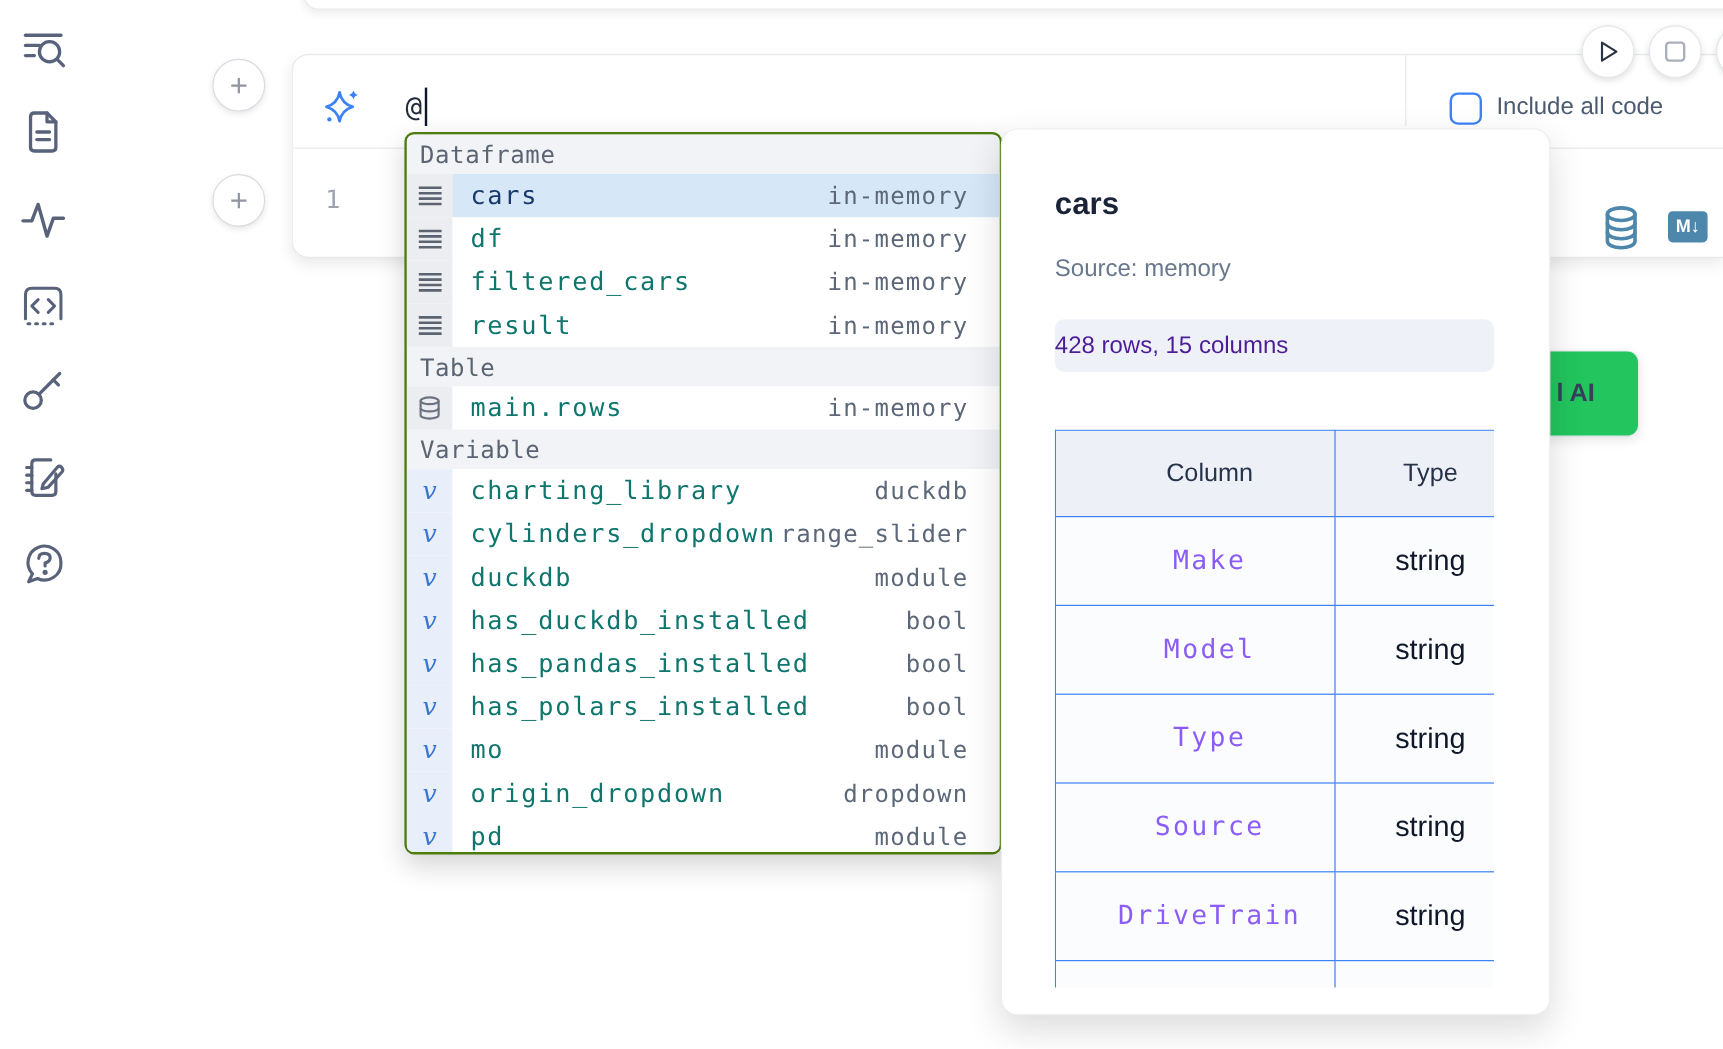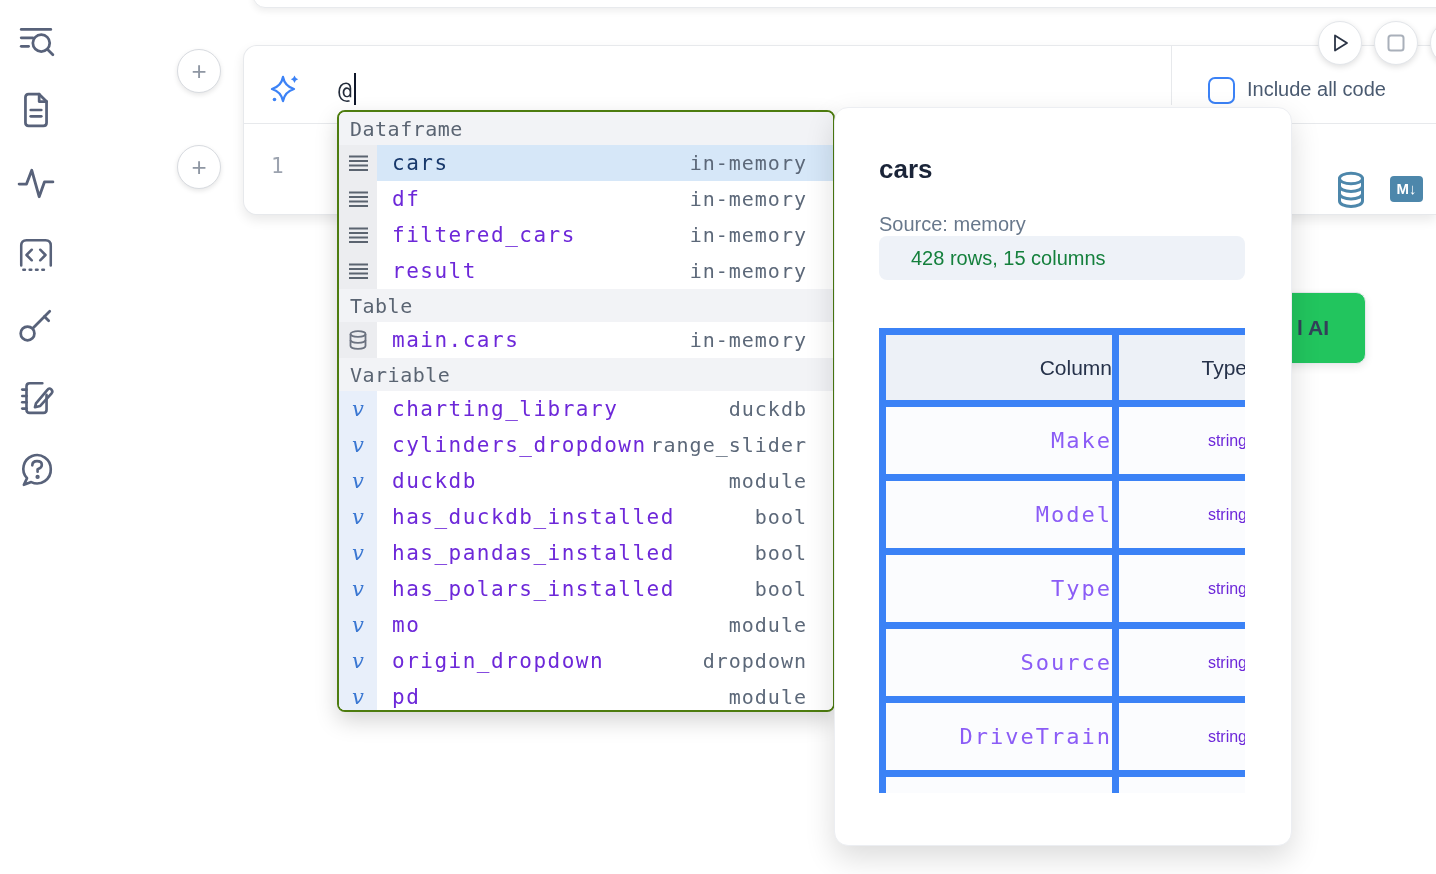--- a/index.html
+++ b/index.html
@@ -73,21 +73,21 @@
   .ac-header {
     height:33px; background:#f2f3f6; color:#5a6472; font-size:20px;
     padding-left:11px; display:flex; align-items:center; letter-spacing:0.5px;
   }
   .ac-row { height:36px; display:flex; align-items:stretch; cursor:pointer; background:#fff; }
   .ac-gutter { width:38px; flex:none; display:flex; align-items:center; justify-content:center; }
   .g-gray { background:#ecedf0; }
   .g-blue { background:#e8effa; }
   .ac-main { flex:1; display:flex; align-items:center; overflow:hidden; white-space:nowrap; }
   .ac-main.selected { background:#d6e7f8; }
-  .ac-name { font-size:21px; color:#6d28d9; padding-left:15px; letter-spacing:1.5px; flex:none; }
+  .ac-name { font-size:21px; color:#0f766e; padding-left:15px; letter-spacing:1.5px; flex:none; }
   .ac-main.selected .ac-name { color:#17386b; }
   .ac-type { font-size:20px; color:#5c6879; margin-left:auto; padding-right:26px; letter-spacing:1px; overflow:hidden; }
   .var-glyph { font-family:"DejaVu Serif", serif; font-style:italic; font-size:21px; color:#3a77d2; line-height:1; }
 
   
   .ai-btn {
     position:absolute; left:1240px; top:292px; width:126px; height:72px;
     background:#22c55e; border:1px solid #e6e9ed; border-radius:10px;
     box-shadow:0 3px 9px rgba(0,0,0,.09); z-index:5; cursor:pointer;
     display:flex; align-items:center; justify-content:flex-end; padding-right:36px;
@@ -97,30 +97,30 @@
   
   .panel {
     position:absolute; left:834px; top:107px; width:458px; height:739px;
     background:#fff; border:1px solid #eceef2; border-radius:14px;
     box-shadow:0 12px 30px rgba(0,0,0,.14); z-index:10;
     padding:46px 46px 0 44px; overflow:hidden;
   }
   .panel-title { font-size:26px; font-weight:bold; color:#1a2438; }
   .panel-source { margin-top:28px; font-size:20px; color:#68788c; }
   .shape-badge {
-    height:44px; background:#eef2f8; border-radius:8px;
-    font-size:20px; color:#15803d; line-height:44px; padding-left:32px;
+    margin-top:30px; height:44px; background:#eef2f8; border-radius:8px;
+    font-size:20px; color:#4c1d95; line-height:44px; padding-left:0;
   }
   .tbl-wrap { margin-top:48px; height:465px; overflow:hidden; }
   table.schema { border-collapse:collapse; width:368px; table-layout:fixed; }
-  table.schema th, table.schema td { border:7px solid #3b82f6; text-align:right; padding-left:24px; }
+  table.schema th, table.schema td { border:1px solid #3b82f6; text-align:center; padding-left:24px; }
   table.schema th { height:72px; background:#edf1f7; font-size:21px; font-weight:normal; color:#26324a; }
   table.schema td { height:74px; background:#fbfcfe; }
   td.c-name { font-family:"DejaVu Sans Mono", monospace; font-size:22px; letter-spacing:2px; color:#8b5cf6; }
-  td.c-type { font-size:16px; color:#6d28d9; }
+  td.c-type { font-size:24px; color:#0f172a; }
   .col-1 { width:233px; } .col-2 { width:135px; }
 </style>
 </head>
 <body>
 
 <div class="stage">
 
   <div class="sidebar-icon" style="top:22px">
     <svg viewBox="0 0 36 36" fill="none" stroke="#58627a" stroke-width="2.6" stroke-linecap="round">
       <path d="M4 7 H32"></path>
@@ -277,21 +277,21 @@
 
     <div class="ac-row">
       <span class="ac-gutter g-gray">
         <svg width="18" height="20" viewBox="0 0 18 20" fill="none" stroke="#6b7280" stroke-width="1.8">
           <ellipse cx="9" cy="4" rx="7.5" ry="2.8"></ellipse>
           <path d="M1.5 4 V16 C1.5 17.6 4.9 18.8 9 18.8 S16.5 17.6 16.5 16 V4"></path>
           <path d="M1.5 10 C1.5 11.6 4.9 12.8 9 12.8 S16.5 11.6 16.5 10"></path>
         </svg>
       </span>
       <span class="ac-main">
-        <span class="ac-name">main.cars</span>
+        <span class="ac-name">main.rows</span>
         <span class="ac-type">in-memory</span>
       </span>
     </div>
 
     <div class="ac-header">Variable</div>
 
     <div class="ac-row">
       <span class="ac-gutter g-blue">
           <span class="var-glyph">v</span>
         </span>

